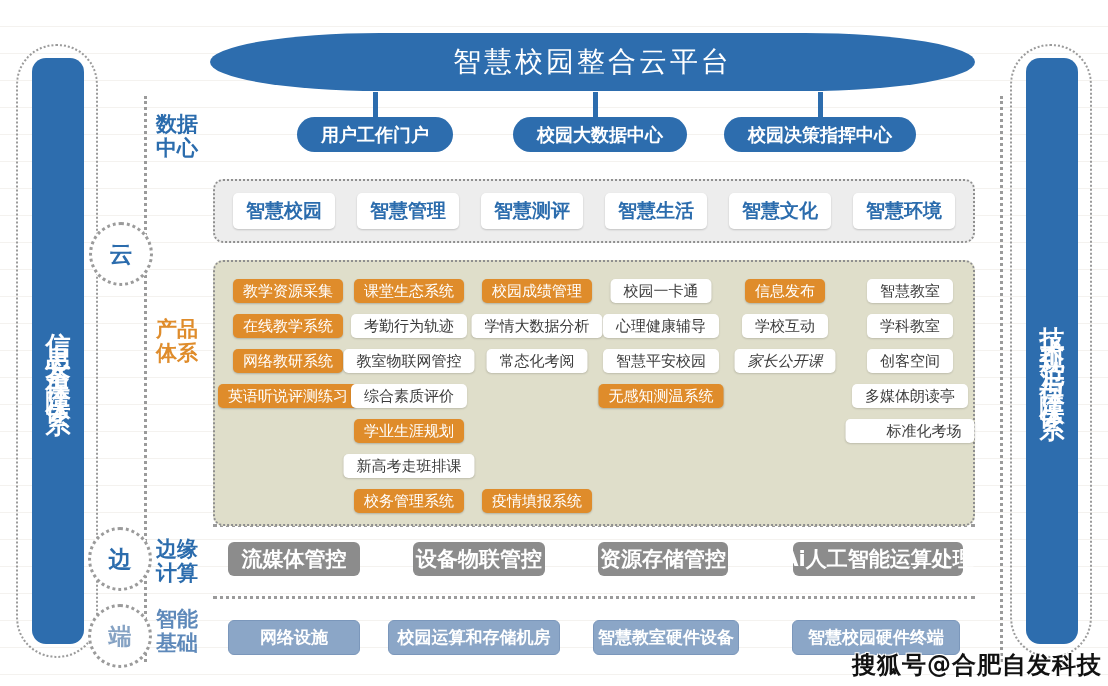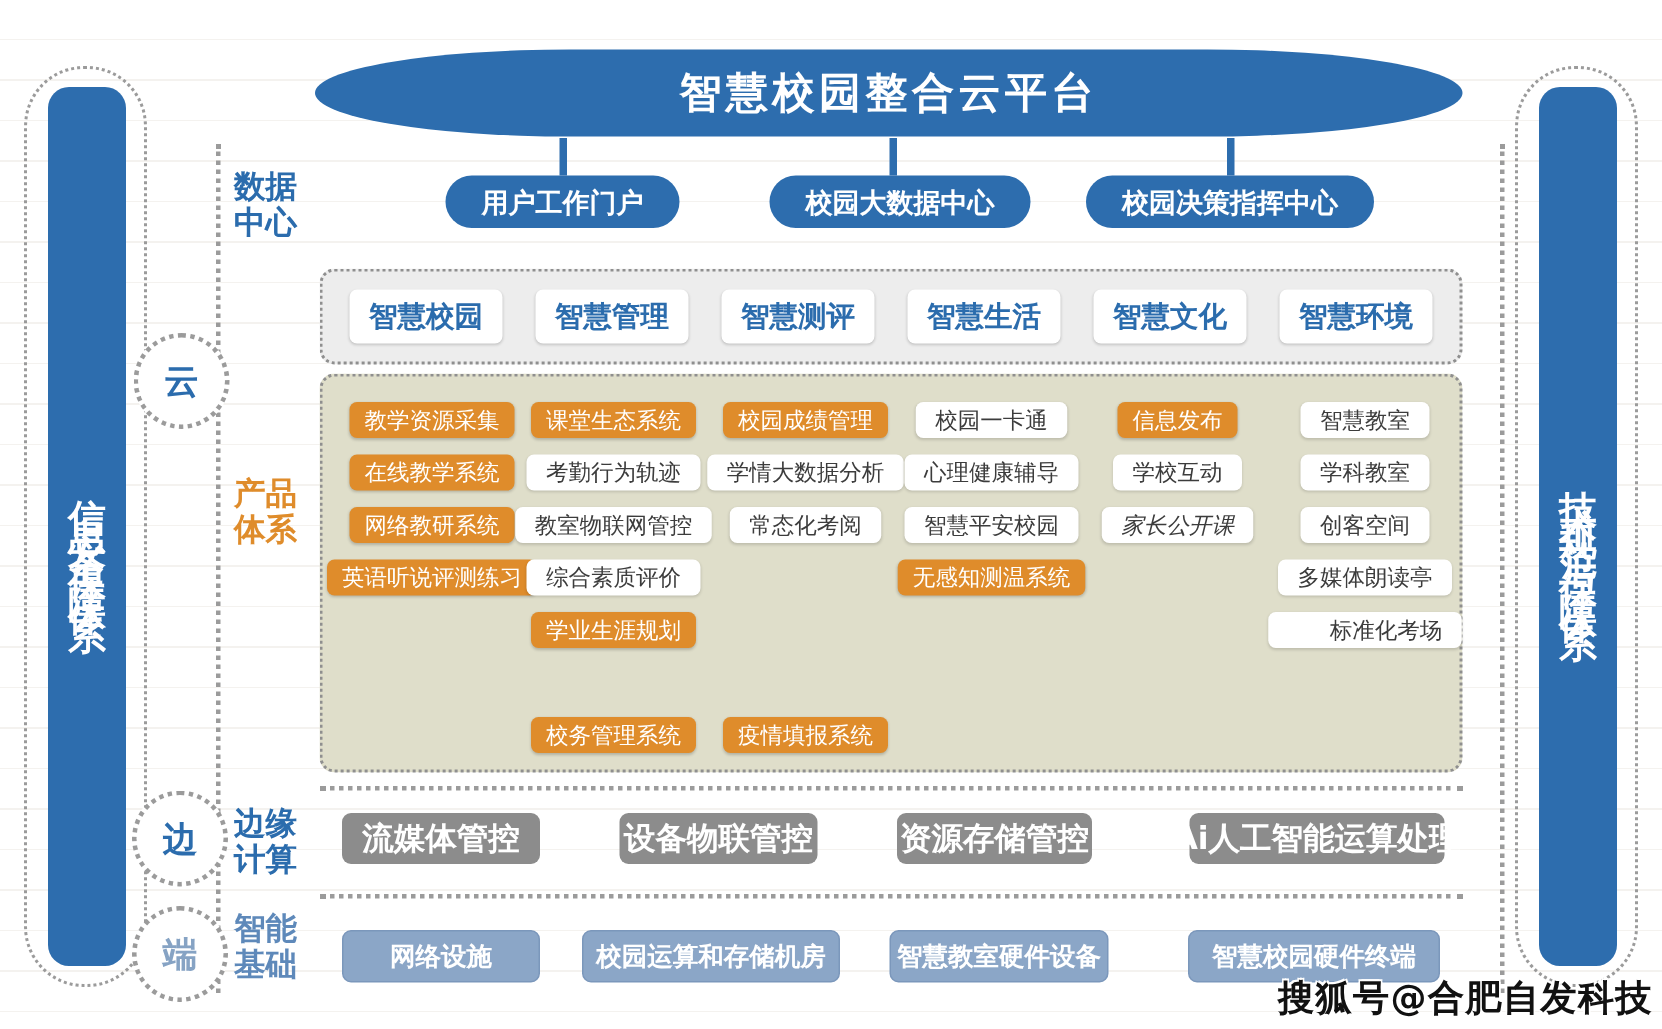--- a/index.html
+++ b/index.html
@@ -26,21 +26,21 @@
     letter-spacing:11px; text-indent:11px;
   }
   
   .vguide{ position:absolute; width:0; border-left:3px dotted #9b9b9b; z-index:1; }
   .hguide{ position:absolute; height:0; border-top:3px dotted #9b9b9b; z-index:1; }
   
   #banner{
     position:absolute; left:210px; top:33px; width:765px; height:58px;
     background:#2d6dae; border-radius:170px / 29px;
     display:flex; align-items:center; justify-content:center;
-    color:#fff; font-size:28px; font-weight:bold; letter-spacing:3px; z-index:3;
+    color:#fff; font-size:28px; font-weight:normal; letter-spacing:3px; z-index:3;
   }
   .connector{ position:absolute; top:92px; width:5px; height:25px; background:#2d6dae; }
   
   .pill{
     position:absolute; top:117px; height:35px; transform:translateX(-50%);
     background:#2d6dae; border-radius:18px; padding:0 24px;
     display:flex; align-items:center; justify-content:center;
     color:#fff; font-size:18px; font-weight:bold; white-space:nowrap; z-index:3;
   }
   
@@ -63,21 +63,21 @@
     display:flex; align-items:center; justify-content:space-between; padding:16px 18px; z-index:2;
   }
   .domain-btn{
     background:#ffffff; border-radius:5px; height:36px; min-width:102px; padding:0 10px;
     display:flex; align-items:center; justify-content:center;
     color:#2b6cad; font-size:19px; font-weight:bold; white-space:nowrap;
     box-shadow:0 1px 2px rgba(0,0,0,.18);
   }
   
   #product-box{
-    position:absolute; left:213px; top:249px; width:762px; height:266px;
+    position:absolute; left:213px; top:260px; width:762px; height:266px;
     background:#dfdeca; border:2px dotted #8f8f8f; border-radius:10px; z-index:2;
   }
   .pnode{
     position:absolute; height:24px; transform:translateX(-50%);
     display:flex; align-items:center; justify-content:center;
     font-size:15px; white-space:nowrap; border-radius:5px; line-height:24px;
   }
   .pnode.white{ background:#ffffff; color:#3c3c3c; padding:0 13px; box-shadow:0 1px 2px rgba(0,0,0,.15); }
   .pnode.orange{ background:#df8c2b; color:#ffffff; padding:0 10px; box-shadow:0 1px 2px rgba(0,0,0,.2); }
   
@@ -154,20 +154,21 @@
   <div id="product-box">
       <div class="pnode orange" style="left: 73px; top: 17px;">教学资源采集</div>
       <div class="pnode orange" style="left: 73px; top: 52px;">在线教学系统</div>
       <div class="pnode orange" style="left: 73px; top: 87px;">网络教研系统</div>
       <div class="pnode orange" style="left: 73px; top: 122px;">英语听说评测练习</div>
       <div class="pnode orange" style="left: 194px; top: 17px;">课堂生态系统</div>
       <div class="pnode white" style="left: 194px; top: 52px;">考勤行为轨迹</div>
       <div class="pnode white" style="left: 194px; top: 87px;">教室物联网管控</div>
       <div class="pnode white" style="left: 194px; top: 122px;">综合素质评价</div>
       <div class="pnode orange" style="left: 194px; top: 157px;">学业生涯规划</div>
+      <div class="pnode white" style="left: 194px; top: 192px;">新高考走班排课</div>
       <div class="pnode orange" style="left: 194px; top: 227px;">校务管理系统</div>
       <div class="pnode orange" style="left: 322px; top: 17px;">校园成绩管理</div>
       <div class="pnode white" style="left: 322px; top: 52px;">学情大数据分析</div>
       <div class="pnode white" style="left: 322px; top: 87px;">常态化考阅</div>
       <div class="pnode orange" style="left: 322px; top: 227px;">疫情填报系统</div>
       <div class="pnode white" style="left: 446px; top: 17px;">校园一卡通</div>
       <div class="pnode white" style="left: 446px; top: 52px;">心理健康辅导</div>
       <div class="pnode white" style="left: 446px; top: 87px;">智慧平安校园</div>
       <div class="pnode orange" style="left: 446px; top: 122px;">无感知测温系统</div>
       <div class="pnode orange" style="left: 570px; top: 17px;">信息发布</div>

